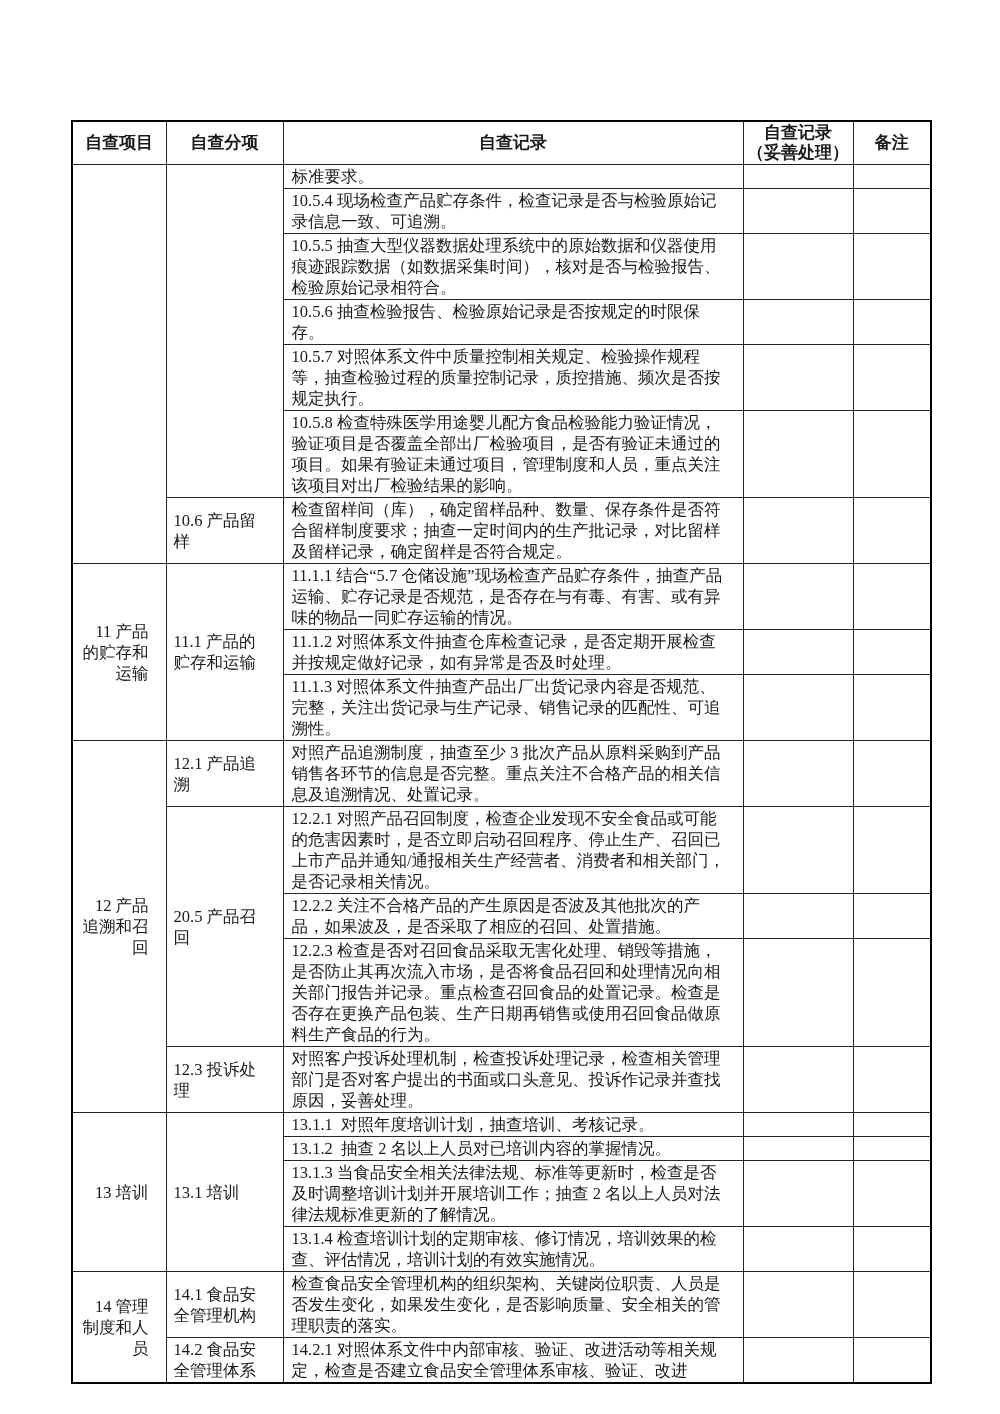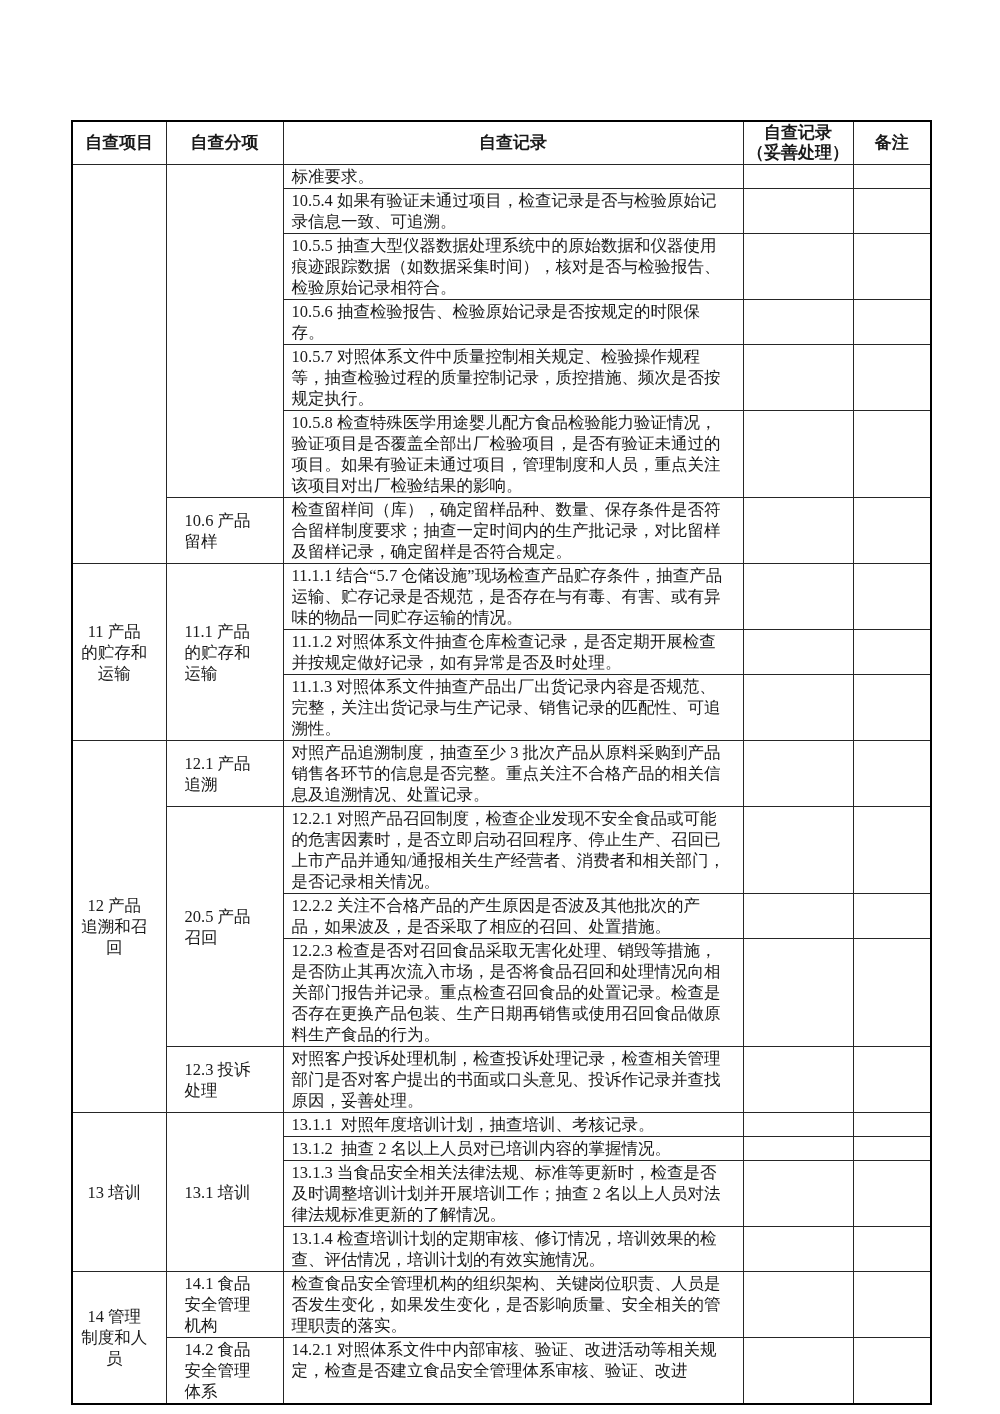--- a/index.html
+++ b/index.html
@@ -40,30 +40,30 @@
     vertical-align: middle;
     line-height: 20px;
     height: 40px;
     padding: 1px 2px;
     border-bottom: 1px solid #262626;
   }
   td.c1 {
     font-size: 16.5px;
     line-height: 21px;
     vertical-align: middle;
-    text-align: center;
+    text-align: right;
     padding: 1px 17px 1px 7px;
     word-break: break-all;
   }
   td.c2 {
     font-size: 16.5px;
     line-height: 21px;
     vertical-align: middle;
     text-align: left;
-    padding: 1px 18px 1px 18px;
+    padding: 1px 18px 1px 7px;
     word-break: break-all;
   }
   td.c3 {
     font-size: 16.5px;
     line-height: 21px;
     vertical-align: top;
     text-align: left;
     padding: 1px 14px 1px 8px;
     white-space: pre-wrap;
     word-break: break-all;
@@ -104,21 +104,21 @@
     </thead>
     <tbody>
         <tr>
           <td class="c1" rowspan="7"></td>
           <td class="c2" rowspan="6"></td>
           <td class="c3">标准要求。</td>
           <td class="c4"></td>
           <td class="c5"></td>
         </tr>
         <tr>
-          <td class="c3">10.5.4 如果有验证未通过项目，检查记录是否与检验原始记录信息一致、可追溯。</td>
+          <td class="c3">10.5.4 现场检查产品贮存条件，检查记录是否与检验原始记录信息一致、可追溯。</td>
           <td class="c4"></td>
           <td class="c5"></td>
         </tr>
         <tr>
           <td class="c3">10.5.5 抽查大型仪器数据处理系统中的原始数据和仪器使用痕迹跟踪数据（如数据采集时间），核对是否与检验报告、检验原始记录相符合。</td>
           <td class="c4"></td>
           <td class="c5"></td>
         </tr>
         <tr>
           <td class="c3">10.5.6 抽查检验报告、检验原始记录是否按规定的时限保存。</td>

